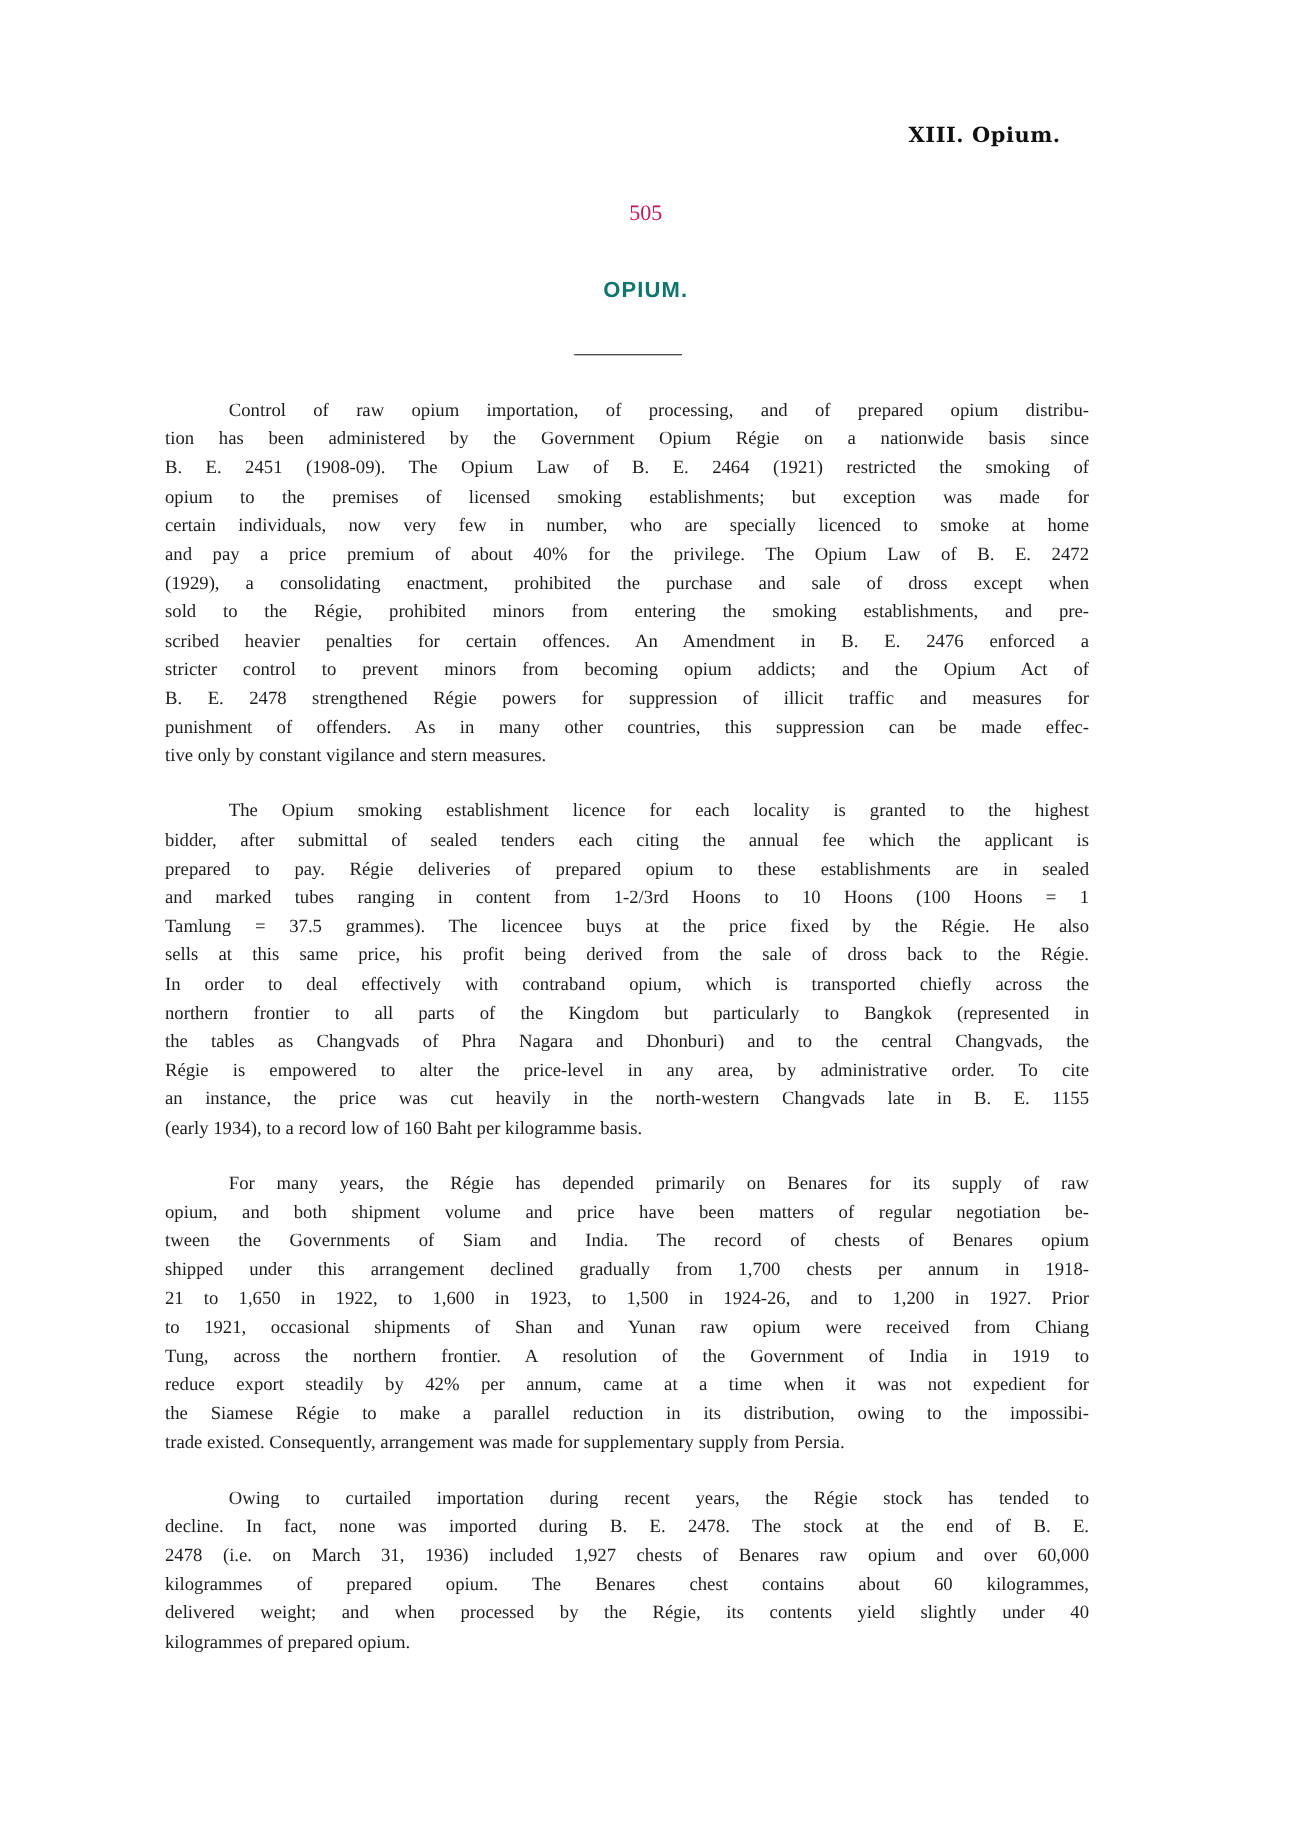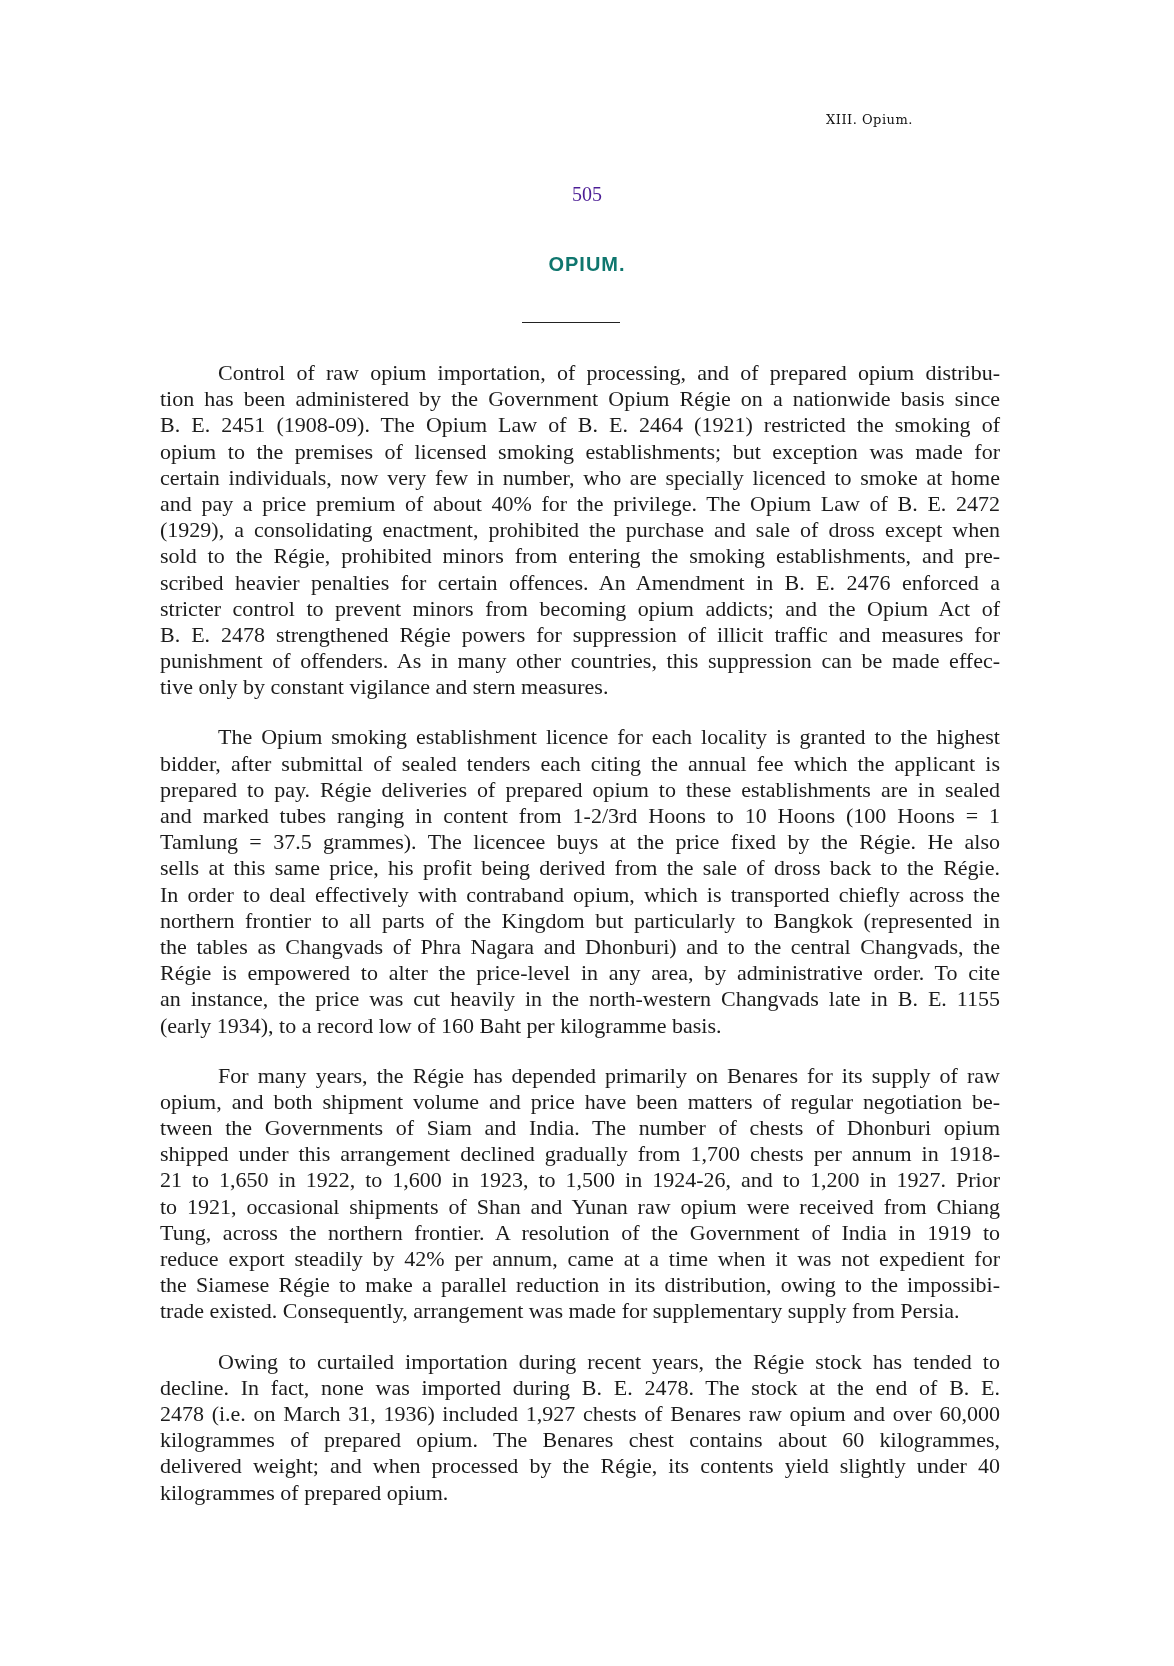--- a/index.html
+++ b/index.html
@@ -3,39 +3,39 @@
   <meta charset="utf-8">
   <style>
     html, body { margin: 0; padding: 0; background: #ffffff; }
     body {
       width: 1174px; height: 1666px; position: relative; overflow: hidden;
       font-family: "DejaVu Serif", "Liberation Serif", serif;
       color: #1a1a1a;
     }
     .running-head {
       position: absolute; top: 112px; left: 826px;
-      font-family: "DejaVu Serif", serif; font-weight: normal;
-      font-size: 13px; letter-spacing: 0.5px; color: #111;
+      font-family: "DejaVu Serif", serif; font-weight: bold;
+      font-size: 19px; letter-spacing: 0.5px; color: #111;
     }
     .page-number {
       position: absolute; top: 183px; left: 0; width: 1174px; text-align: center;
-      font-family: "Liberation Serif", serif; font-size: 20px; color: #4c1d95;
+      font-family: "Liberation Serif", serif; font-size: 20px; color: #be185d;
     }
     .chapter-title {
       position: absolute; top: 253px; left: 0; width: 1174px; text-align: center;
       font-family: "Liberation Sans", sans-serif; font-weight: bold;
       font-size: 20px; letter-spacing: 1px; color: #0f766e;
     }
     .title-rule {
       position: absolute; top: 322px; left: 522px; width: 98px; height: 1px;
       border-top: 1.5px solid #222;
     }
     .body-text {
-      position: absolute; top: 360px; left: 160px; width: 840px;
-      font-family: "Liberation Serif", serif; font-size: 22px;
+      position: absolute; top: 360px; left: 150px; width: 840px;
+      font-family: "Liberation Serif", serif; font-size: 17px;
       line-height: 26.2px; color: #1c1c1c;
     }
     .para { margin: 0 0 24px 0; }
     .line {
       display: block; text-align: justify; text-align-last: justify;
       white-space: nowrap; height: 26.2px; overflow: visible;
     }
     .line.last { text-align-last: left; }
     .line.indent { padding-left: 58px; }
   </style>
@@ -74,21 +74,21 @@
         <span class="line">In order to deal effectively with contraband opium, which is transported chiefly across the</span>
         <span class="line">northern frontier to all parts of the Kingdom but particularly to Bangkok (represented in</span>
         <span class="line">the tables as Changvads of Phra Nagara and Dhonburi) and to the central Changvads, the</span>
         <span class="line">Régie is empowered to alter the price-level in any area, by administrative order.   To cite</span>
         <span class="line">an instance, the price was cut heavily in the north-western Changvads late in B. E. 1155</span>
         <span class="line last">(early 1934), to a record low of 160 Baht per kilogramme basis.</span>
       </div>
       <div class="para">
         <span class="line indent">For many years, the Régie has depended primarily on Benares for its supply of raw</span>
         <span class="line">opium, and both shipment volume and price have been matters of regular negotiation be-</span>
-        <span class="line">tween the Governments of Siam and India.   The number of chests of Dhonburi opium</span>
+        <span class="line">tween the Governments of Siam and India.   The record of chests of Benares opium</span>
         <span class="line">shipped under this arrangement declined gradually from 1,700 chests per annum in 1918-</span>
         <span class="line">21 to 1,650 in 1922, to 1,600 in 1923, to 1,500 in 1924-26, and to 1,200 in 1927.   Prior</span>
         <span class="line">to 1921, occasional shipments of Shan and Yunan raw opium were received from Chiang</span>
         <span class="line">Tung, across the northern frontier.   A resolution of the Government of India in 1919 to</span>
         <span class="line">reduce export steadily by 42% per annum, came at a time when it was not expedient for</span>
         <span class="line">the Siamese Régie to make a parallel reduction in its distribution, owing to the impossibi-</span>
         <span class="line last">trade existed.  Consequently, arrangement was made for supplementary supply from Persia.</span>
       </div>
       <div class="para">
         <span class="line indent">Owing to curtailed importation during recent years, the Régie stock has tended to</span>

